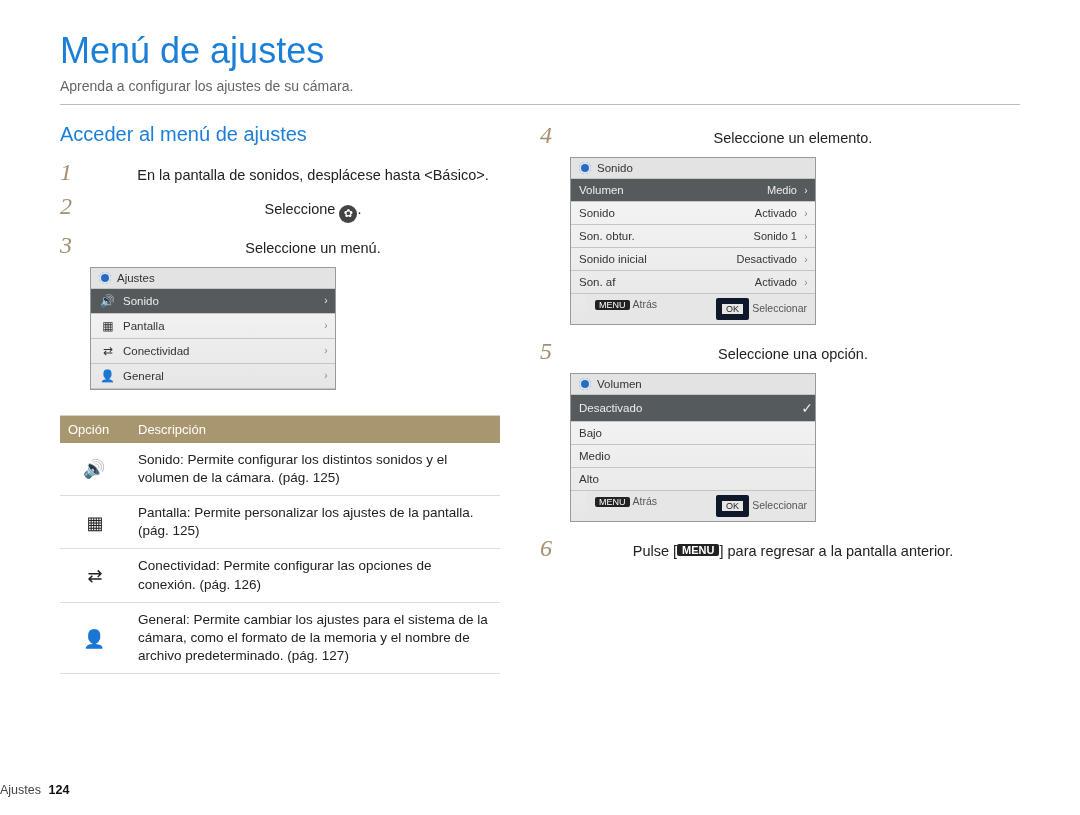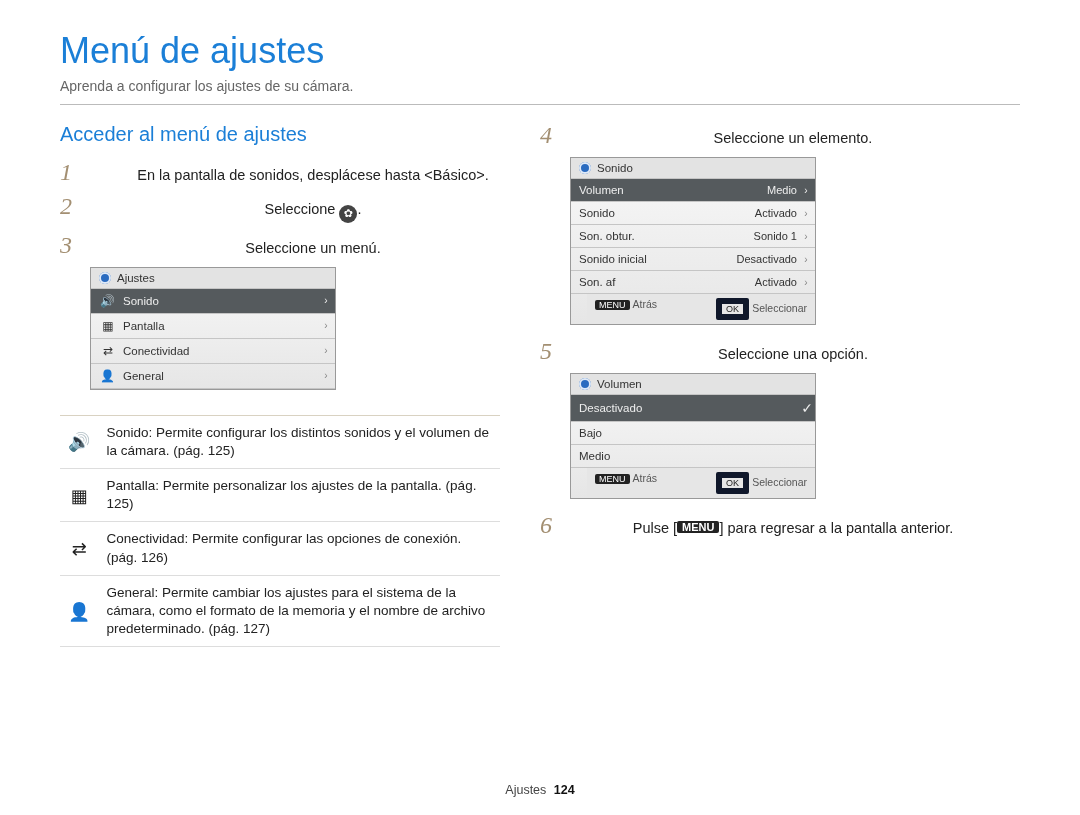--- a/index.html
+++ b/index.html
@@ -117,21 +117,21 @@
     padding: 8px 8px; font-size: 13.5px; line-height: 1.35;
     border-bottom: 1px solid #ddd; vertical-align: middle;
   }
   .desc-table td.icon-cell {
     text-align: center; font-size: 20px; vertical-align: middle;
   }
   .icon-glyph { display:inline-block; font-size:18px; }
 
   .footer {
     position: absolute; bottom: 18px; left: 0; width: 1080px;
-    text-align: center; font-size: 12.5px; color: #555;
+    font-size: 12.5px; color: #555;
   }
   .footer .sect { color:#444; }
   .footer .pg { font-weight: bold; color:#111; margin-left:4px; }
 </style>
 </head>
 <body>
 
 <div class="page-title">Menú de ajustes</div>
 <div class="page-subtitle">Aprenda a configurar los ajustes de su cámara.</div>
 <div class="hr"></div>
@@ -182,20 +182,24 @@
       </div>
       <div class="screen-row">
         <span class="screen-icon">👤</span>
         <span class="screen-label">General</span>
         <span class="screen-chev">›</span>
       </div>
     </div>
 
     <table class="desc-table">
       <tbody>
+          <tr>
+        <th class="opt">Opción</th>
+        <th>Descripción</th>
+      </tr>
       <tr>
         <td class="icon-cell"><span class="icon-glyph">🔊</span></td>
         <td><span class="strong">Sonido</span><span>: Permite configurar los distintos sonidos y el volumen de la cámara. (pág. 125)</span></td>
       </tr>
       <tr>
         <td class="icon-cell"><span class="icon-glyph">▦</span></td>
         <td><span class="strong">Pantalla</span><span>: Permite personalizar los ajustes de la pantalla. (pág. 125)</span></td>
       </tr>
       <tr>
         <td class="icon-cell"><span class="icon-glyph">⇄</span></td>
@@ -268,20 +272,23 @@
       <div class="screen-row selected">
         <span class="screen-label" style="padding-left:0">Desactivado</span>
         <span class="check">✓</span>
       </div>
       <div class="screen-row">
         <span class="screen-label" style="padding-left:0">Bajo</span>
       </div>
       <div class="screen-row">
         <span class="screen-label" style="padding-left:0">Medio</span>
       </div>
+      <div class="screen-row">
+        <span class="screen-label" style="padding-left:0">Alto</span>
+      </div>
       <div class="screen-bottom">
         <span><span class="kbd">MENU</span><span>Atrás</span></span>
         <span><span class="kbd kbd-outline">OK</span><span>Seleccionar</span></span>
       </div>
     </div>
 
     <ol class="steps">
       <li>
         <span class="step-num">6</span>
         <span class="step-text">

